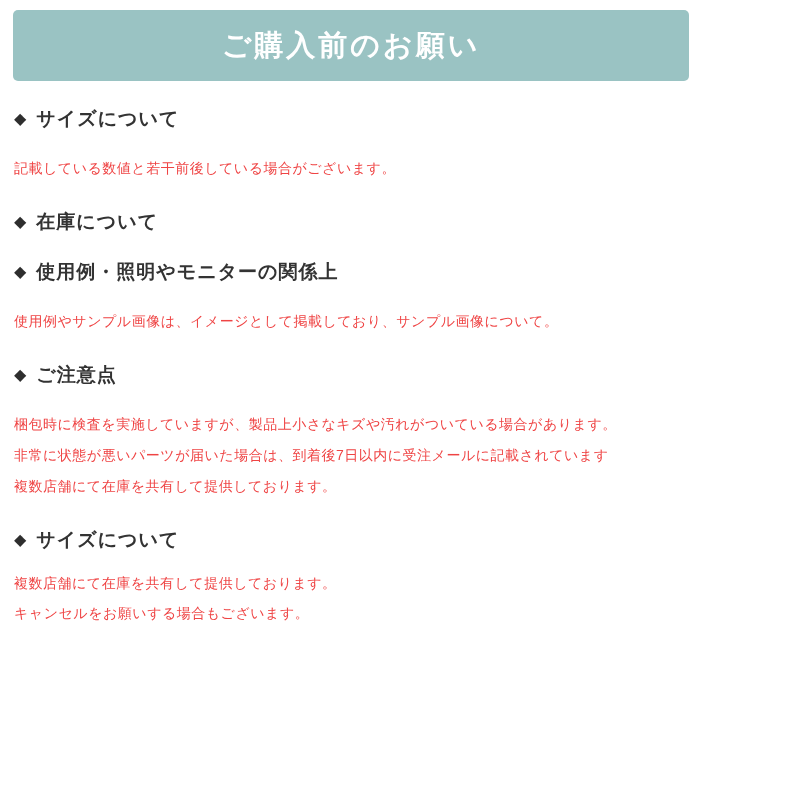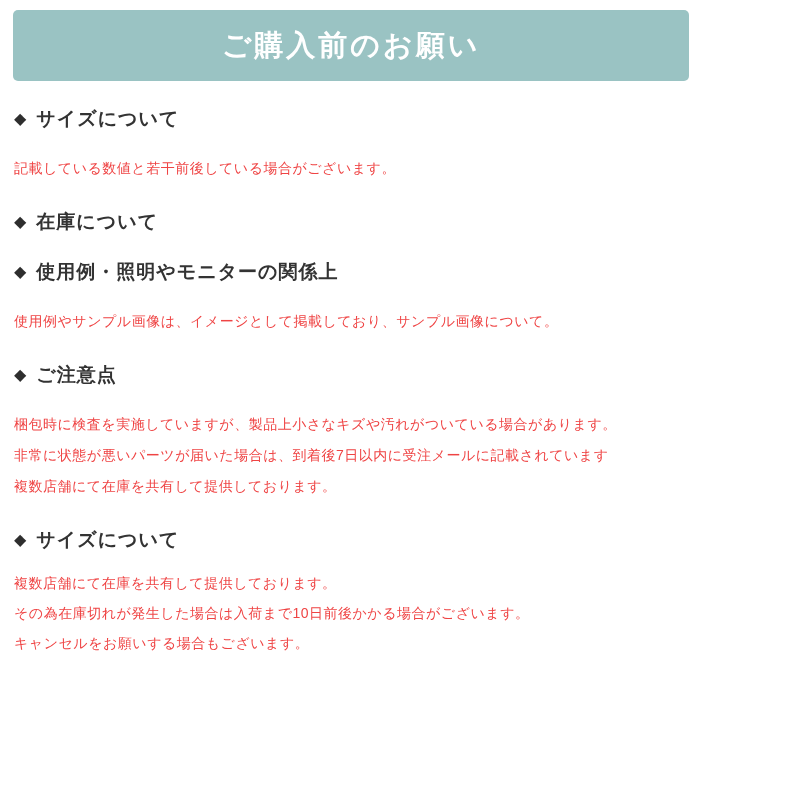--- a/index.html
+++ b/index.html
@@ -117,19 +117,18 @@
       </div>
     </section>
 
     <section class="section">
       <div class="heading">
         <span class="bullet">◆</span>
         <span>サイズについて</span>
       </div>
       <div class="body">
         <div class="line">複数店舗にて在庫を共有して提供しております。</div>
-        <div class="line">その為在庫切れが発生した場合は入荷まで10日前後かかる場合がございます。</div>
         <div class="line">キャンセルをお願いする場合もございます。</div>
       </div>
     </section>
 
   </div>
 </div>
 
 </body></html>

